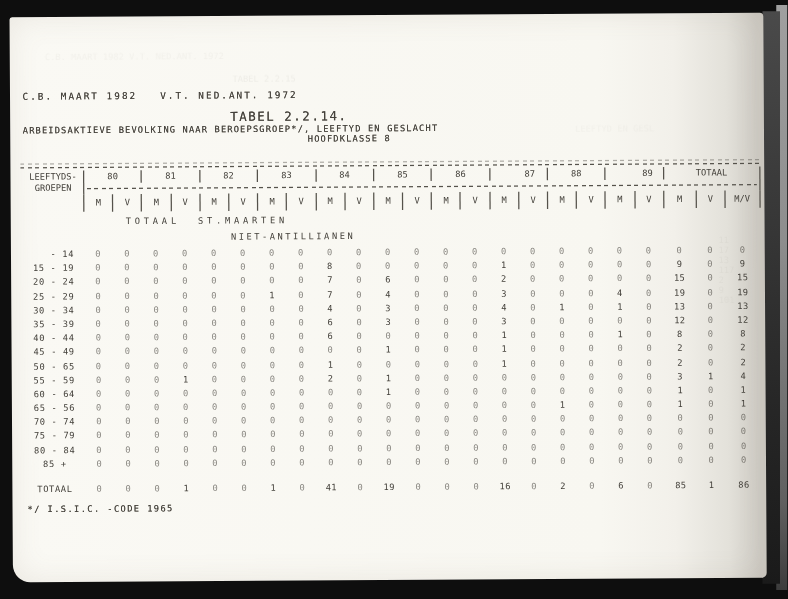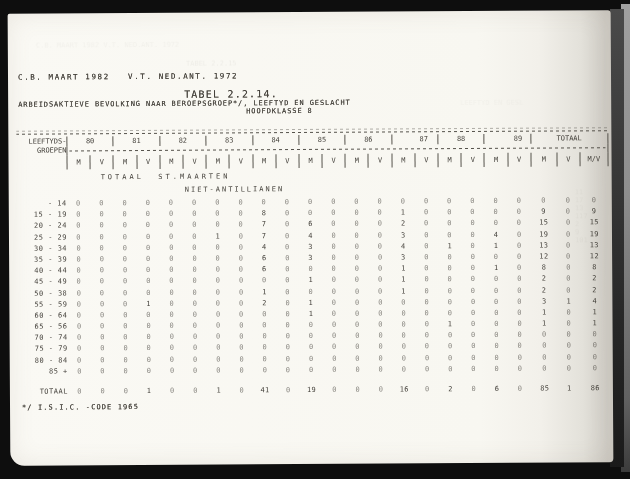--- a/index.html
+++ b/index.html
@@ -30,21 +30,21 @@
   .ghost{position:absolute;color:#8a867c;white-space:pre-line;
     filter:blur(.3px);pointer-events:none;}
   
   #tbl{position:absolute;left:8px;top:116px;width:592px;font-size:7px;}
   .dashline{height:2px;margin-bottom:2px;
     background:repeating-linear-gradient(90deg,#55524b 0 3px,transparent 3px 6px);
     background-position:0 bottom;background-size:100% 1px;background-repeat:no-repeat;}
   .dashline.faint{opacity:.45;margin-bottom:1px;}
   .row{display:grid;grid-template-columns:50px repeat(20,23.2px) 26px 23px 29px;}
   .c{text-align:center;}
-  .lab{text-align:right;white-space:pre;padding-left:2px;}
+  .lab{text-align:center;white-space:pre;padding-left:2px;}
   .pl{border-left:1px solid #55524b;}
   .pr{border-right:1px solid #55524b;}
   .hrow{height:10px;line-height:10px;}
   .grrow{height:9px;line-height:9px;}
   .dashcell{position:relative;}
   .dashcell:after{content:"";position:absolute;left:2px;right:2px;top:4px;height:1px;
     background:repeating-linear-gradient(90deg,#55524b 0 3px,transparent 3px 6px);}
   .mvrow{height:14px;line-height:14px;margin-bottom:2px;}
   .secrow{font-size:7px;height:13px;line-height:13px;white-space:pre;}
   .sec1{padding-left:84px;letter-spacing:3px;}
@@ -329,21 +329,21 @@
         <div class="c n z">0</div>
         <div class="c n z">0</div>
         <div class="c n z">0</div>
         <div class="c n z">0</div>
         <div class="c n z">0</div>
         <div class="c n">2</div>
         <div class="c n z">0</div>
         <div class="c n">2</div>
       </div>
       <div class="row drow">
-        <div class="lab">50 - 38</div>
+        <div class="lab">50 - 65</div>
         <div class="c n z">0</div>
         <div class="c n z">0</div>
         <div class="c n z">0</div>
         <div class="c n z">0</div>
         <div class="c n z">0</div>
         <div class="c n z">0</div>
         <div class="c n z">0</div>
         <div class="c n z">0</div>
         <div class="c n">1</div>
         <div class="c n z">0</div>

